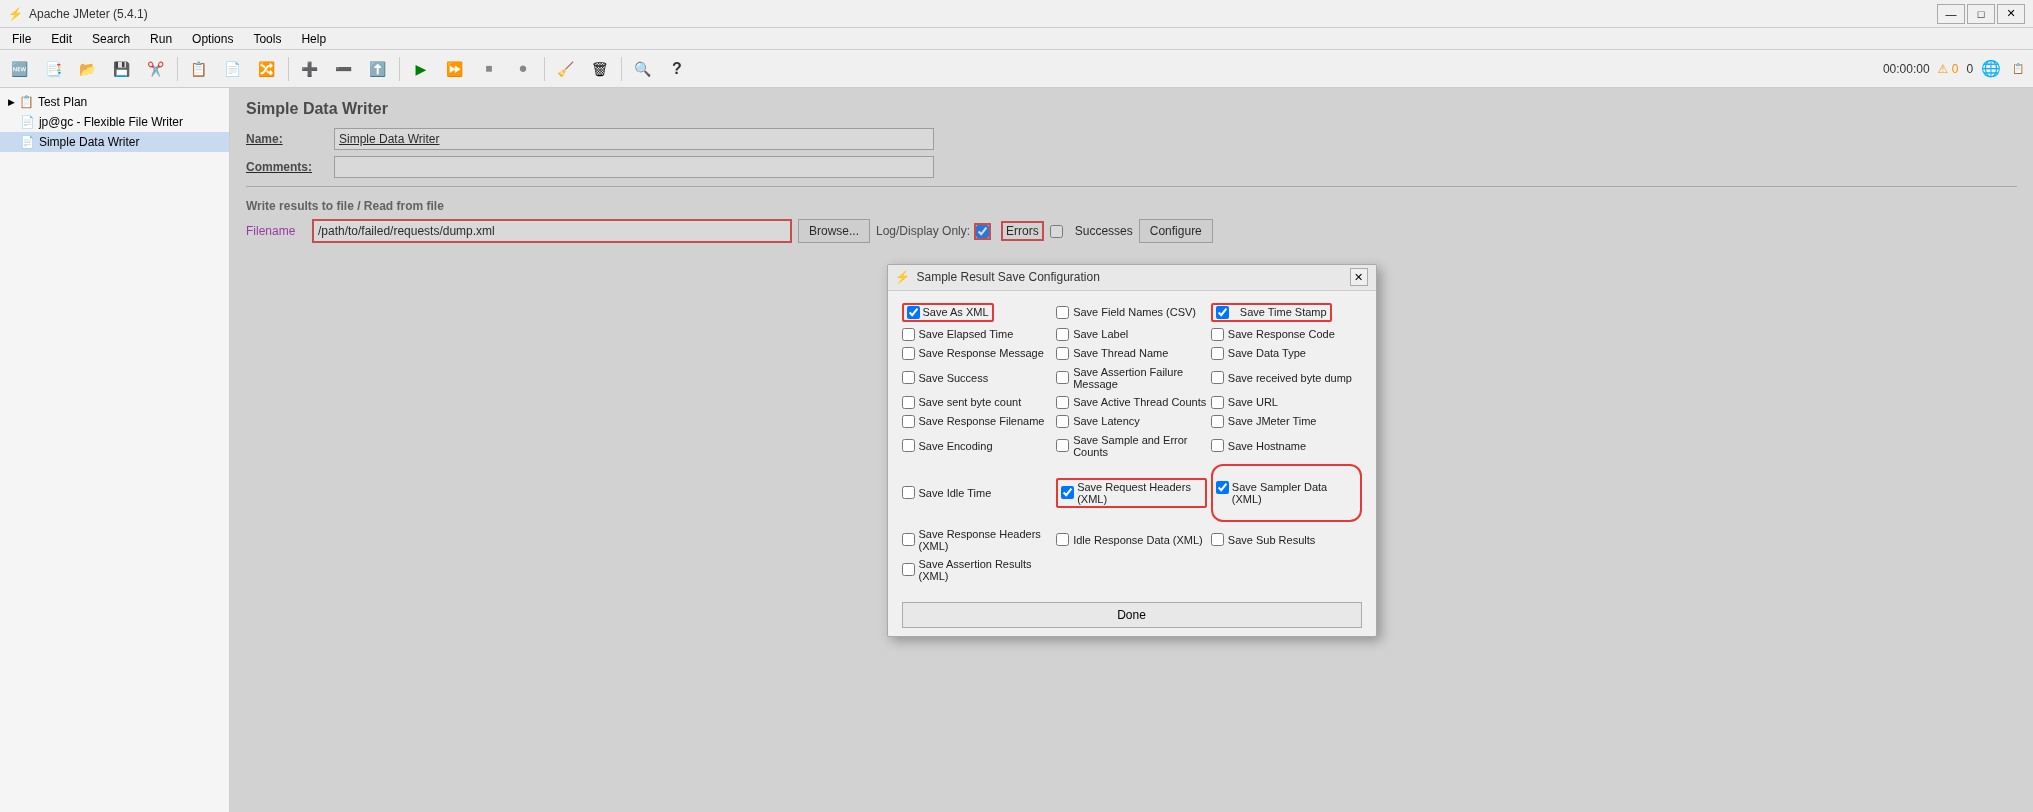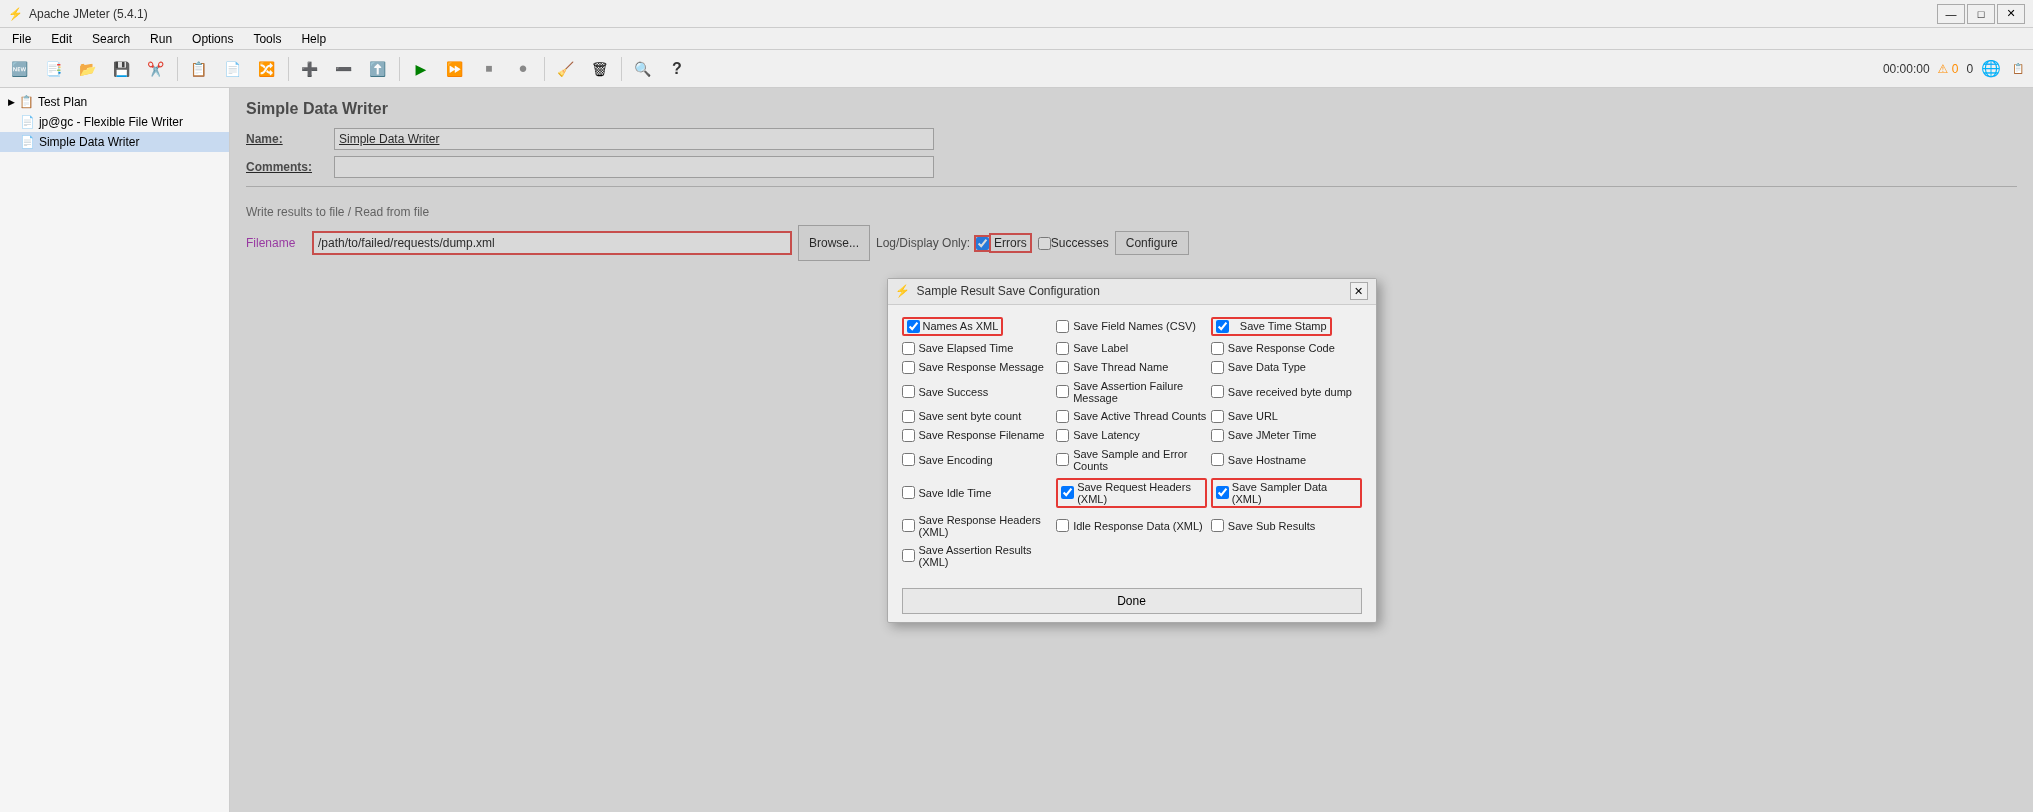--- a/index.html
+++ b/index.html
@@ -103,64 +103,64 @@
       flex: 1;
       height: 22px;
       border: 1px solid #aaa;
       background: white;
       padding: 2px 4px;
       font-size: 12px;
     }
 
     .section-divider {
       font-size: 12px;
-      font-weight: normal;
+      font-weight: bold;
       color: #555;
       margin: 8px 0 6px 0;
       border-top: 1px solid #bbb;
-      padding-top: 18px;
+      padding-top: 12px;
     }
 
     .filename-row {
       display: flex;
       align-items: center;
       gap: 6px;
       margin-bottom: 8px;
     }
     .filename-label { font-size: 12px; font-weight: normal; color: #a21caf; min-width: 60px; }
     .filename-input {
       width: 480px;
       height: 24px;
       border: 2px solid #e53935;
       background: white;
       padding: 2px 4px;
       font-size: 12px;
     }
     .btn-browse {
-      height: 36px;
+      height: 24px;
       padding: 0 10px;
       font-size: 12px;
       background: #f0f0f0;
       border: 1px solid #aaa;
       cursor: pointer;
     }
     .btn-configure {
       height: 24px;
       padding: 0 10px;
       font-size: 12px;
       background: #f0f0f0;
       border: 1px solid #aaa;
       cursor: pointer;
     }
     .log-display-label { font-size: 12px; color: #333; }
 
     .checkbox-group {
       display: flex;
       align-items: center;
-      gap: 0;
+      gap: 12px;
     }
     .checkbox-group input[type=checkbox] { cursor: pointer; }
     .checkbox-label { font-size: 12px; }
 
     
     #modal-overlay {
       position: absolute;
       top: 0; left: 0; right: 0; bottom: 0;
       background: rgba(128,128,128,0.3);
       display: flex;
@@ -346,21 +346,21 @@
             <span>⚡</span>
             <span>Sample Result Save Configuration</span>
           </div>
           <button class="dialog-close">✕</button>
         </div>
         <div class="dialog-body">
           <div class="dialog-grid" id="dialog-grid">
           <div class="dialog-checkbox-row">
                 <span class="highlighted-check" style="border: 2px solid rgb(229, 57, 53); padding: 1px 3px; border-radius: 2px; display: inline-flex; align-items: center; gap: 3px;">
                   <input type="checkbox" checked="" style="">
-                  <span class="dialog-checkbox-label">Names As XML</span>
+                  <span class="dialog-checkbox-label">Save As XML</span>
                 </span>
               </div>
               <div class="dialog-checkbox-row">
                 <input type="checkbox" style="">
                 <span class="dialog-checkbox-label">Save Field Names (CSV)</span>
               </div>
               <div class="dialog-checkbox-row">
                 <span class="highlighted-check" style="border: 2px solid rgb(229, 57, 53); padding: 1px 3px; border-radius: 2px; display: inline-flex; align-items: center; gap: 11px;">
                   <input type="checkbox" checked="" style="">
                   <span class="dialog-checkbox-label">Save Time Stamp</span>
@@ -442,21 +442,21 @@
                 <input type="checkbox" style="">
                 <span class="dialog-checkbox-label">Save Idle Time</span>
               </div>
               <div class="dialog-checkbox-row">
                 <span class="highlighted-check" style="border: 2px solid rgb(229, 57, 53); padding: 1px 3px; border-radius: 2px; display: inline-flex; align-items: center; gap: 3px;">
                   <input type="checkbox" checked="" style="">
                   <span class="dialog-checkbox-label">Save Request Headers (XML)</span>
                 </span>
               </div>
               <div class="dialog-checkbox-row">
-                <span class="highlighted-check" style="border: 2px solid rgb(229, 57, 53); padding: 1px 3px; border-radius: 2px; display: inline-flex; align-items: center; gap: 3px;">
+                <span class="highlighted-check" style="border: 2px solid rgb(229, 57, 53); padding: 15px 3px; border-radius: 12px; display: inline-flex; align-items: flex-start; gap: 3px;">
                   <input type="checkbox" checked="" style="">
                   <span class="dialog-checkbox-label">Save Sampler Data (XML)</span>
                 </span>
               </div>
               <div class="dialog-checkbox-row">
                 <input type="checkbox" style="">
                 <span class="dialog-checkbox-label">Save Response Headers (XML)</span>
               </div>
               <div class="dialog-checkbox-row">
                 <input type="checkbox" style="">

